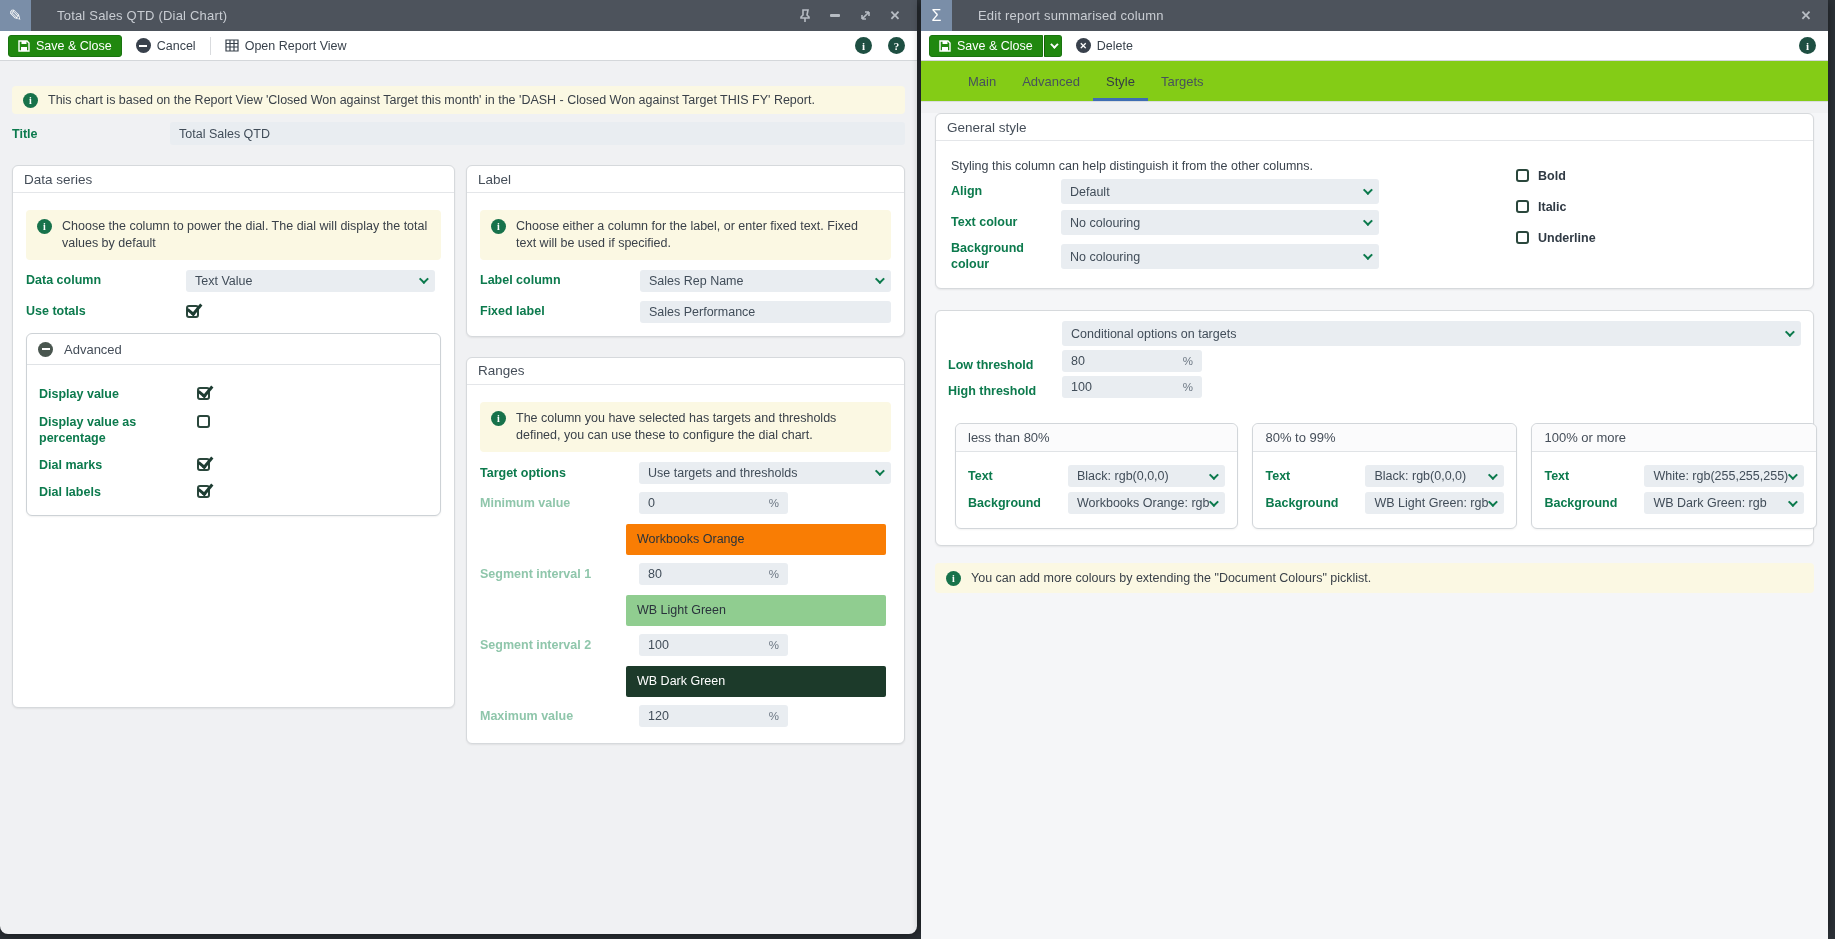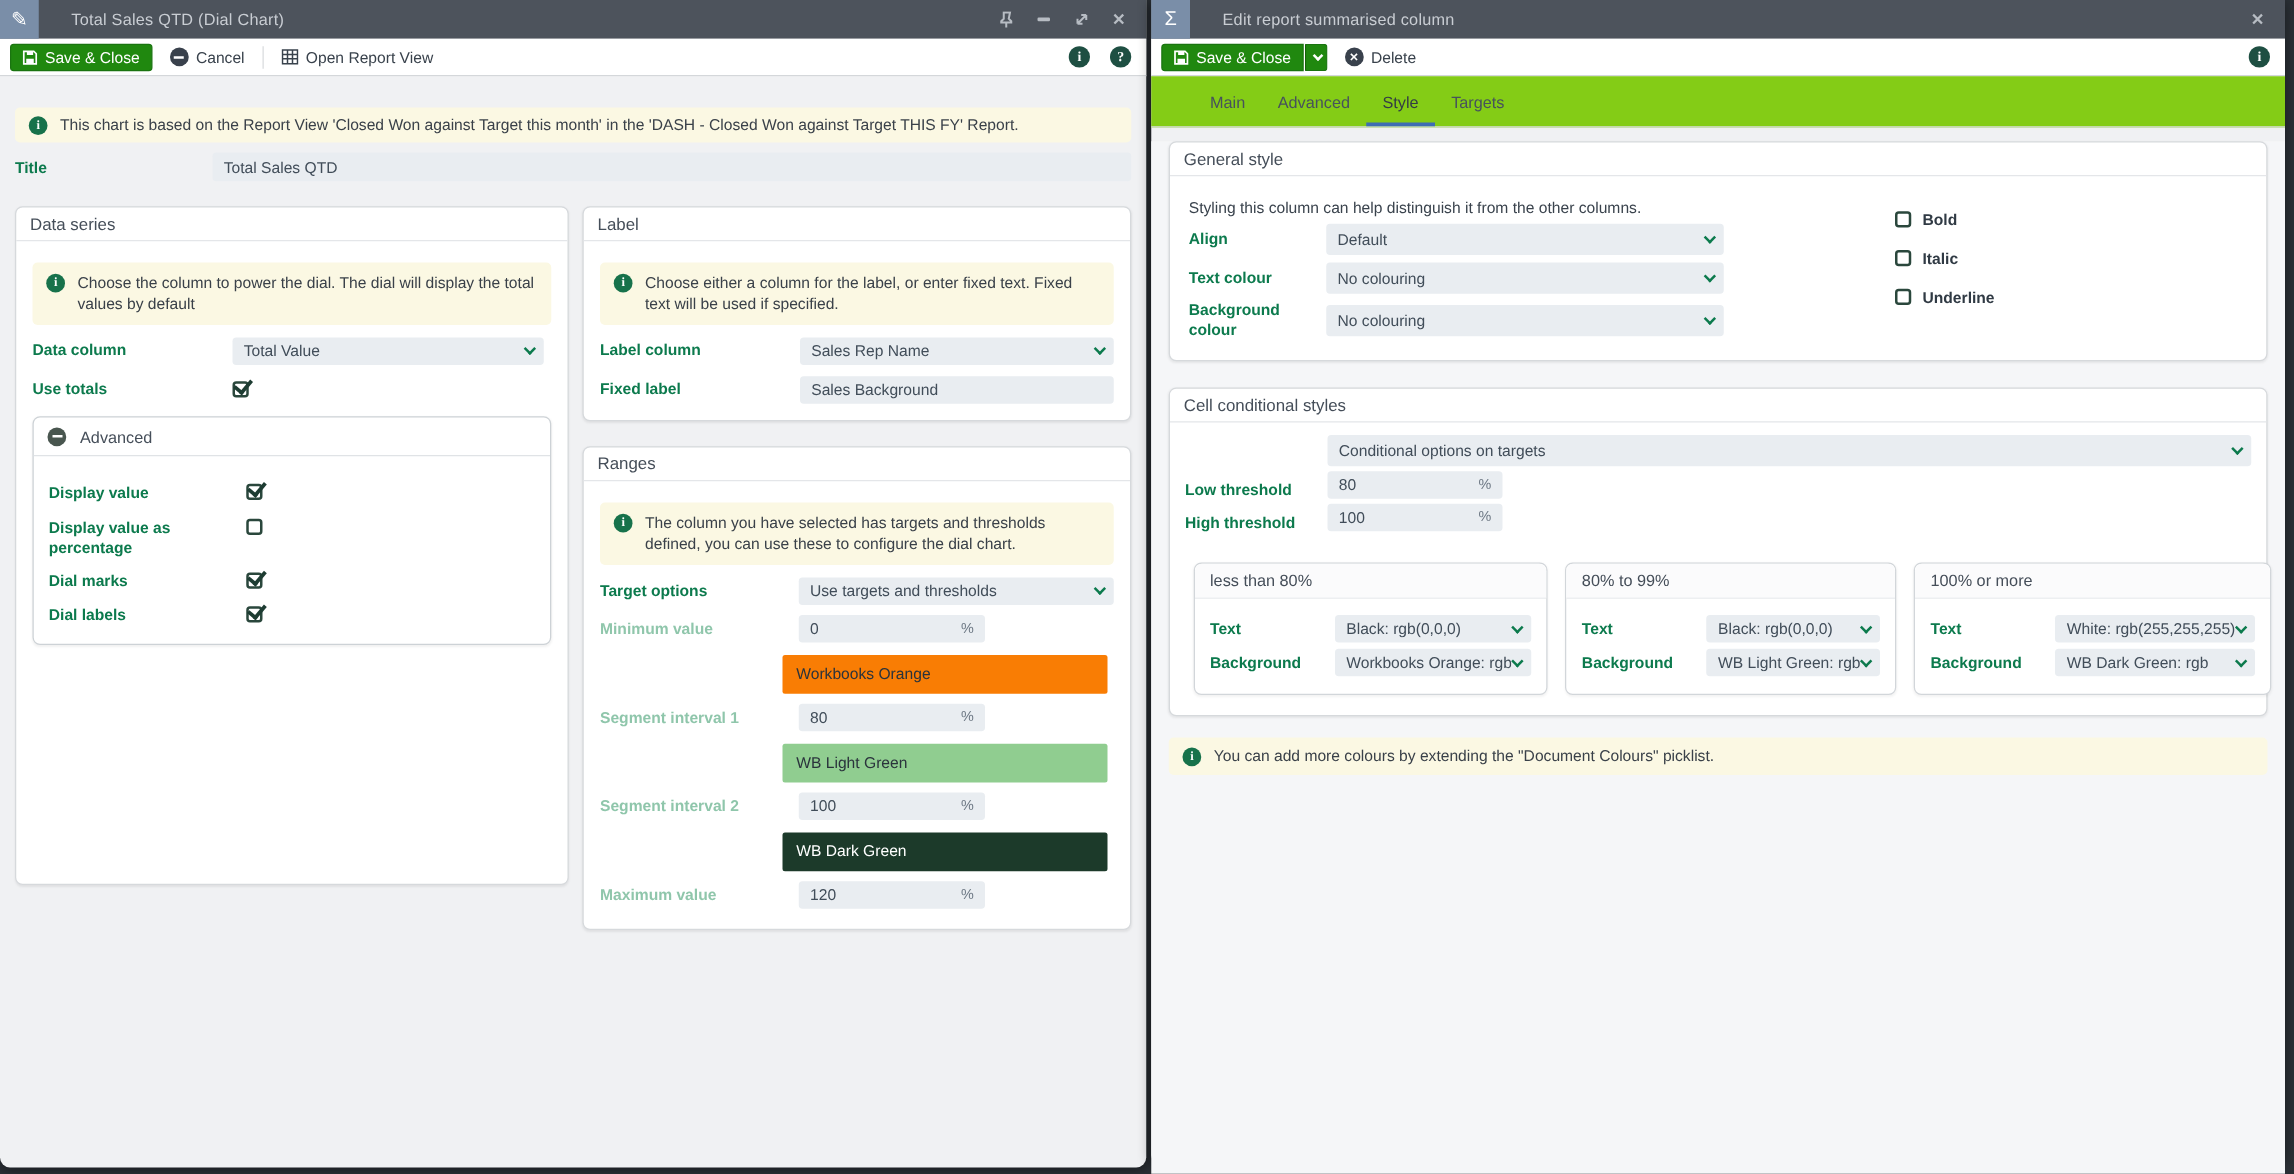--- a/index.html
+++ b/index.html
@@ -207,21 +207,21 @@
         <div class="panel" style="width:443px; height:543px;">
           <div class="panel-h">Data series</div>
           <div class="p-body">
             <div class="p-info">
               <span class="circle-green">i</span>
               <span class="msg">Choose the column to power the dial. The dial will display the total values by default</span>
             </div>
             <div class="frow">
               <span class="flabel lbl-green">Data column</span>
               <div class="select-box" style="margin-right:6px;">
-                <span class="val">Total Value</span>
+                <span class="val">Text Value</span>
                 <span class="chev"></span>
               </div>
             </div>
             <div class="frow" style="margin-top:12px;">
               <span class="flabel lbl-green">Use totals</span>
               <span class="cb on"></span>
             </div>
 
             <div class="adv-card">
               <div class="adv-h">
@@ -262,21 +262,21 @@
               <div class="frow">
                 <span class="flabel lbl-green">Label column</span>
                 <div class="select-box">
                   <span class="val">Sales Rep Name</span>
                   <span class="chev"></span>
                 </div>
               </div>
               <div class="frow">
                 <span class="flabel lbl-green">Fixed label</span>
                 <div class="select-box">
-                  <span class="val">Sales Background</span>
+                  <span class="val">Sales Performance</span>
                 </div>
               </div>
             </div>
           </div>
 
           <div class="panel">
             <div class="panel-h">Ranges</div>
             <div class="p-body" style="padding-bottom:16px;">
               <div class="p-info">
                 <span class="circle-green">i</span>
@@ -418,21 +418,20 @@
             </div>
             <div class="chk-row">
               <span class="cb"></span>
               <span class="chk-label">Underline</span>
             </div>
           </div>
         </div>
       </div>
 
       <div class="panel cc-panel">
-        <div class="panel-h">Cell conditional styles</div>
         <div class="cc-body">
           <div class="cc-wide">
             <div class="select-box" style="height:25px;">
               <span class="val">Conditional options on targets</span>
               <span class="chev"></span>
             </div>
           </div>
           <div class="cc-row">
             <span class="flabel lbl-green">Low threshold</span>
             <div class="pct-box">

